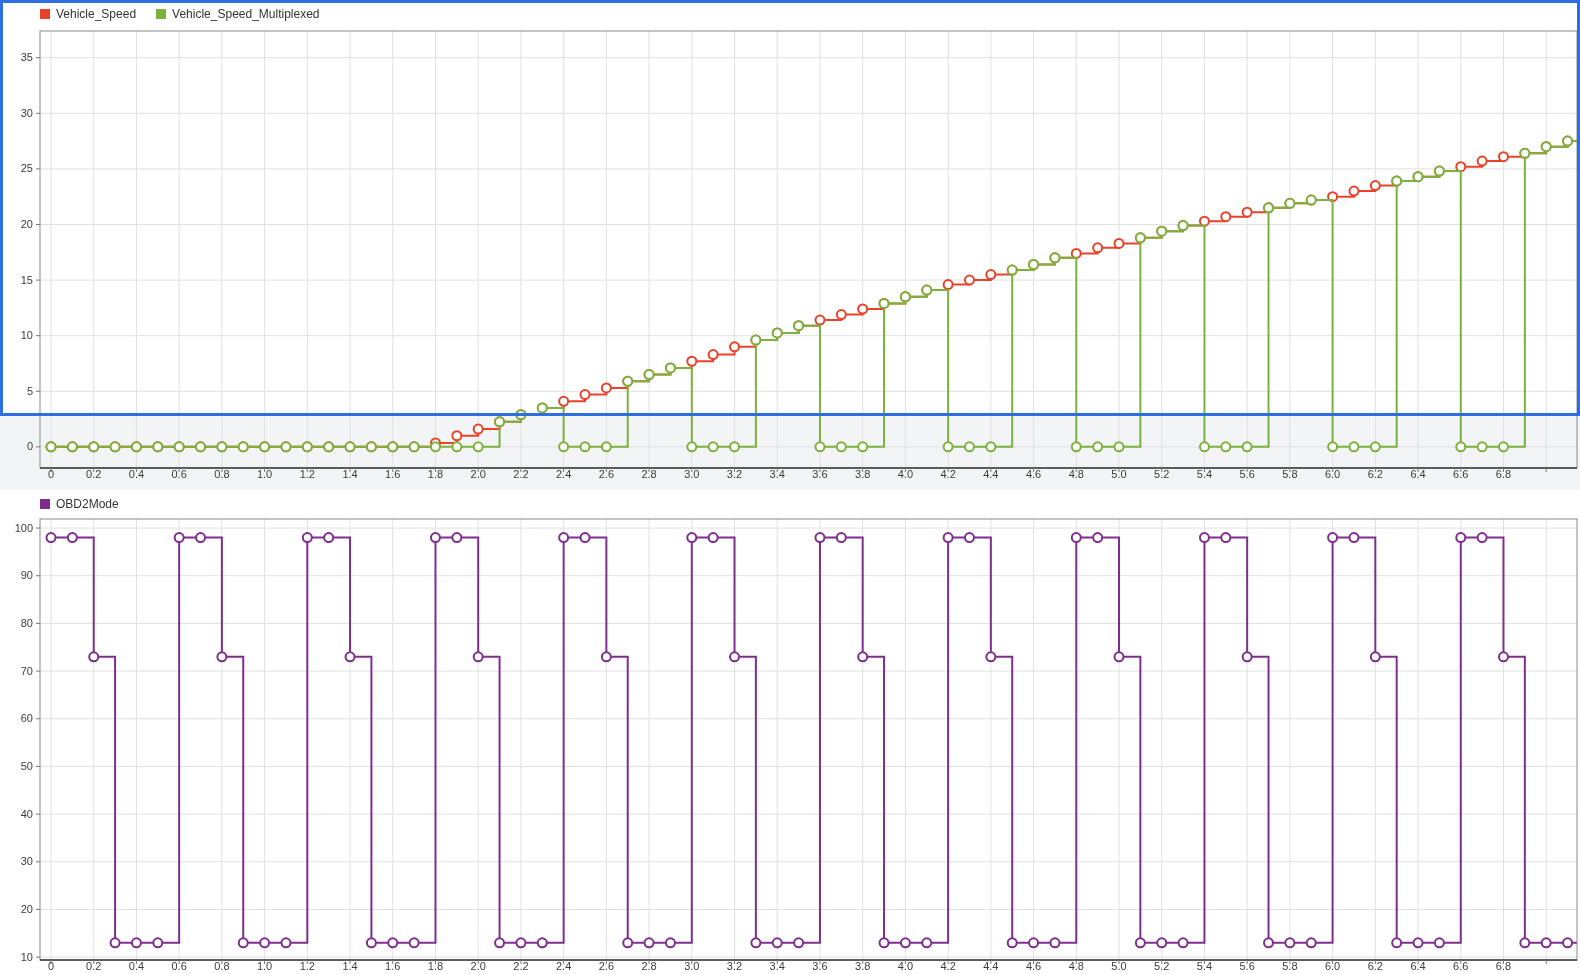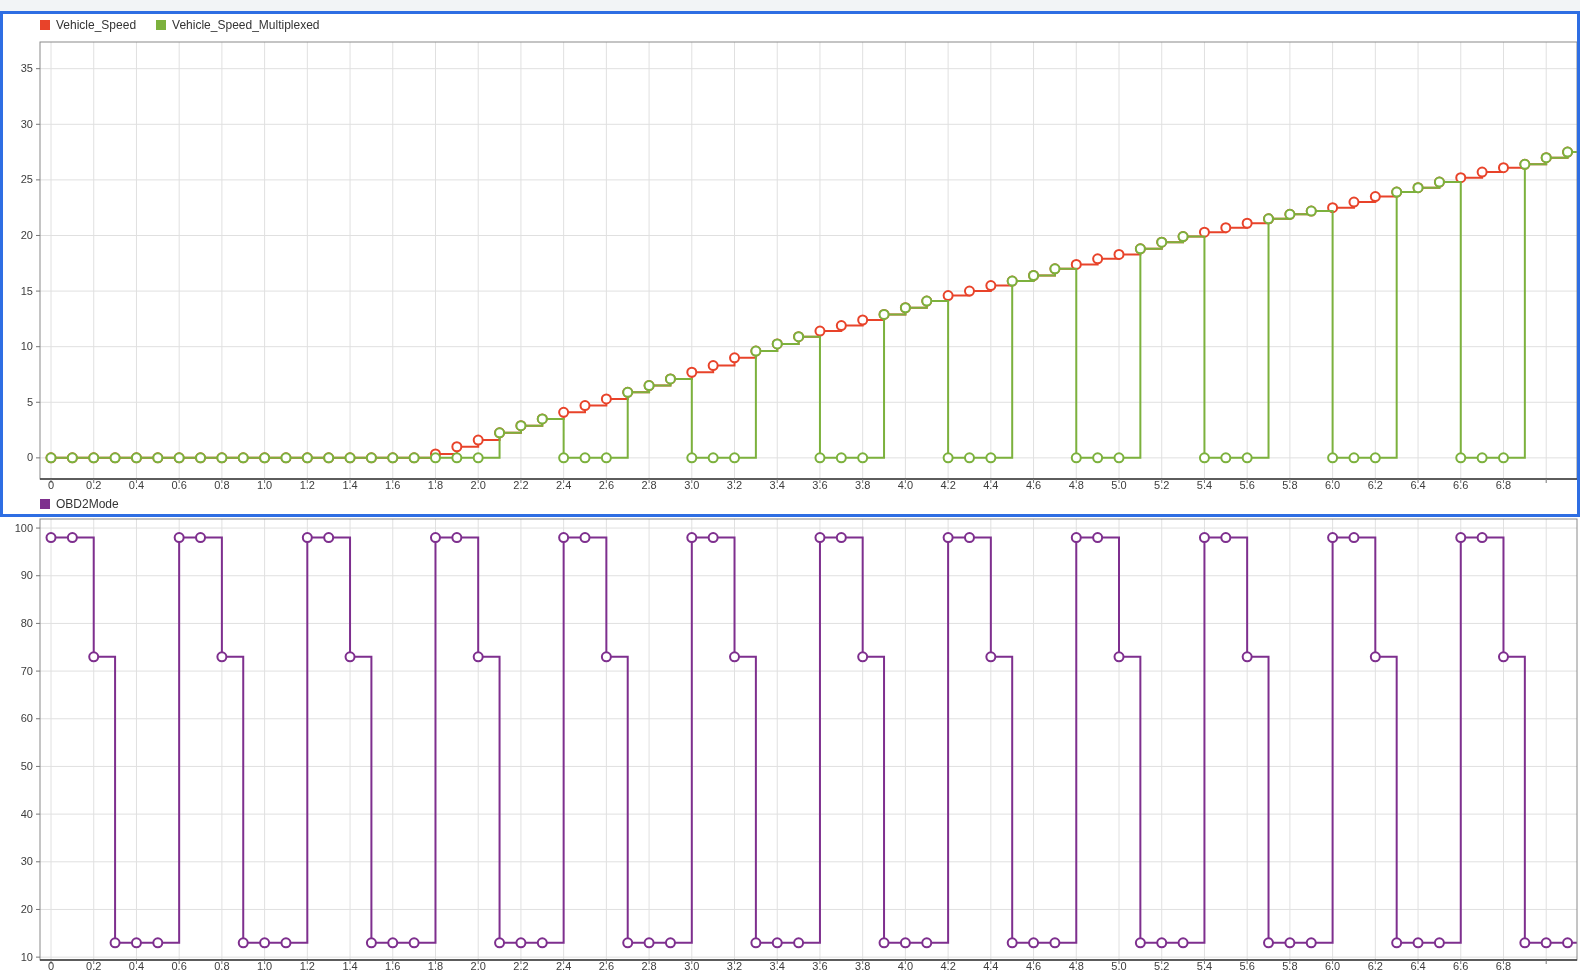--- a/index.html
+++ b/index.html
@@ -2,21 +2,21 @@
 <html><head>
 <meta charset="utf-8">
 <style>
   html,body{margin:0;padding:0;}
   body{
     width:1580px;height:974px;overflow:hidden;position:relative;
     background:#f2f4f6;
     font-family:"Liberation Sans",sans-serif;
   }
   .chart-block{position:absolute;left:0;width:1580px;background:#ffffff;}
-  #chart-vehicle-speed{top:11px;height:506px;}
+  #chart-vehicle-speed{top:0;height:416px;}
   #chart-obd2mode{top:490px;height:484px;}
   .plot-svg{position:absolute;left:0;top:0;}
   .selection-border{position:absolute;inset:0;border:3px solid #2e6ee3;pointer-events:none;z-index:5;}
   .legend{position:absolute;left:40px;top:7px;display:flex;gap:20px;z-index:4;
           font-size:12px;color:#333;align-items:center;}
   .legend-item{display:flex;align-items:center;gap:6px;cursor:default;}
   .chip{width:10px;height:10px;display:inline-block;}
 </style>
 </head>
 <body style="background: rgb(242, 244, 246);">

